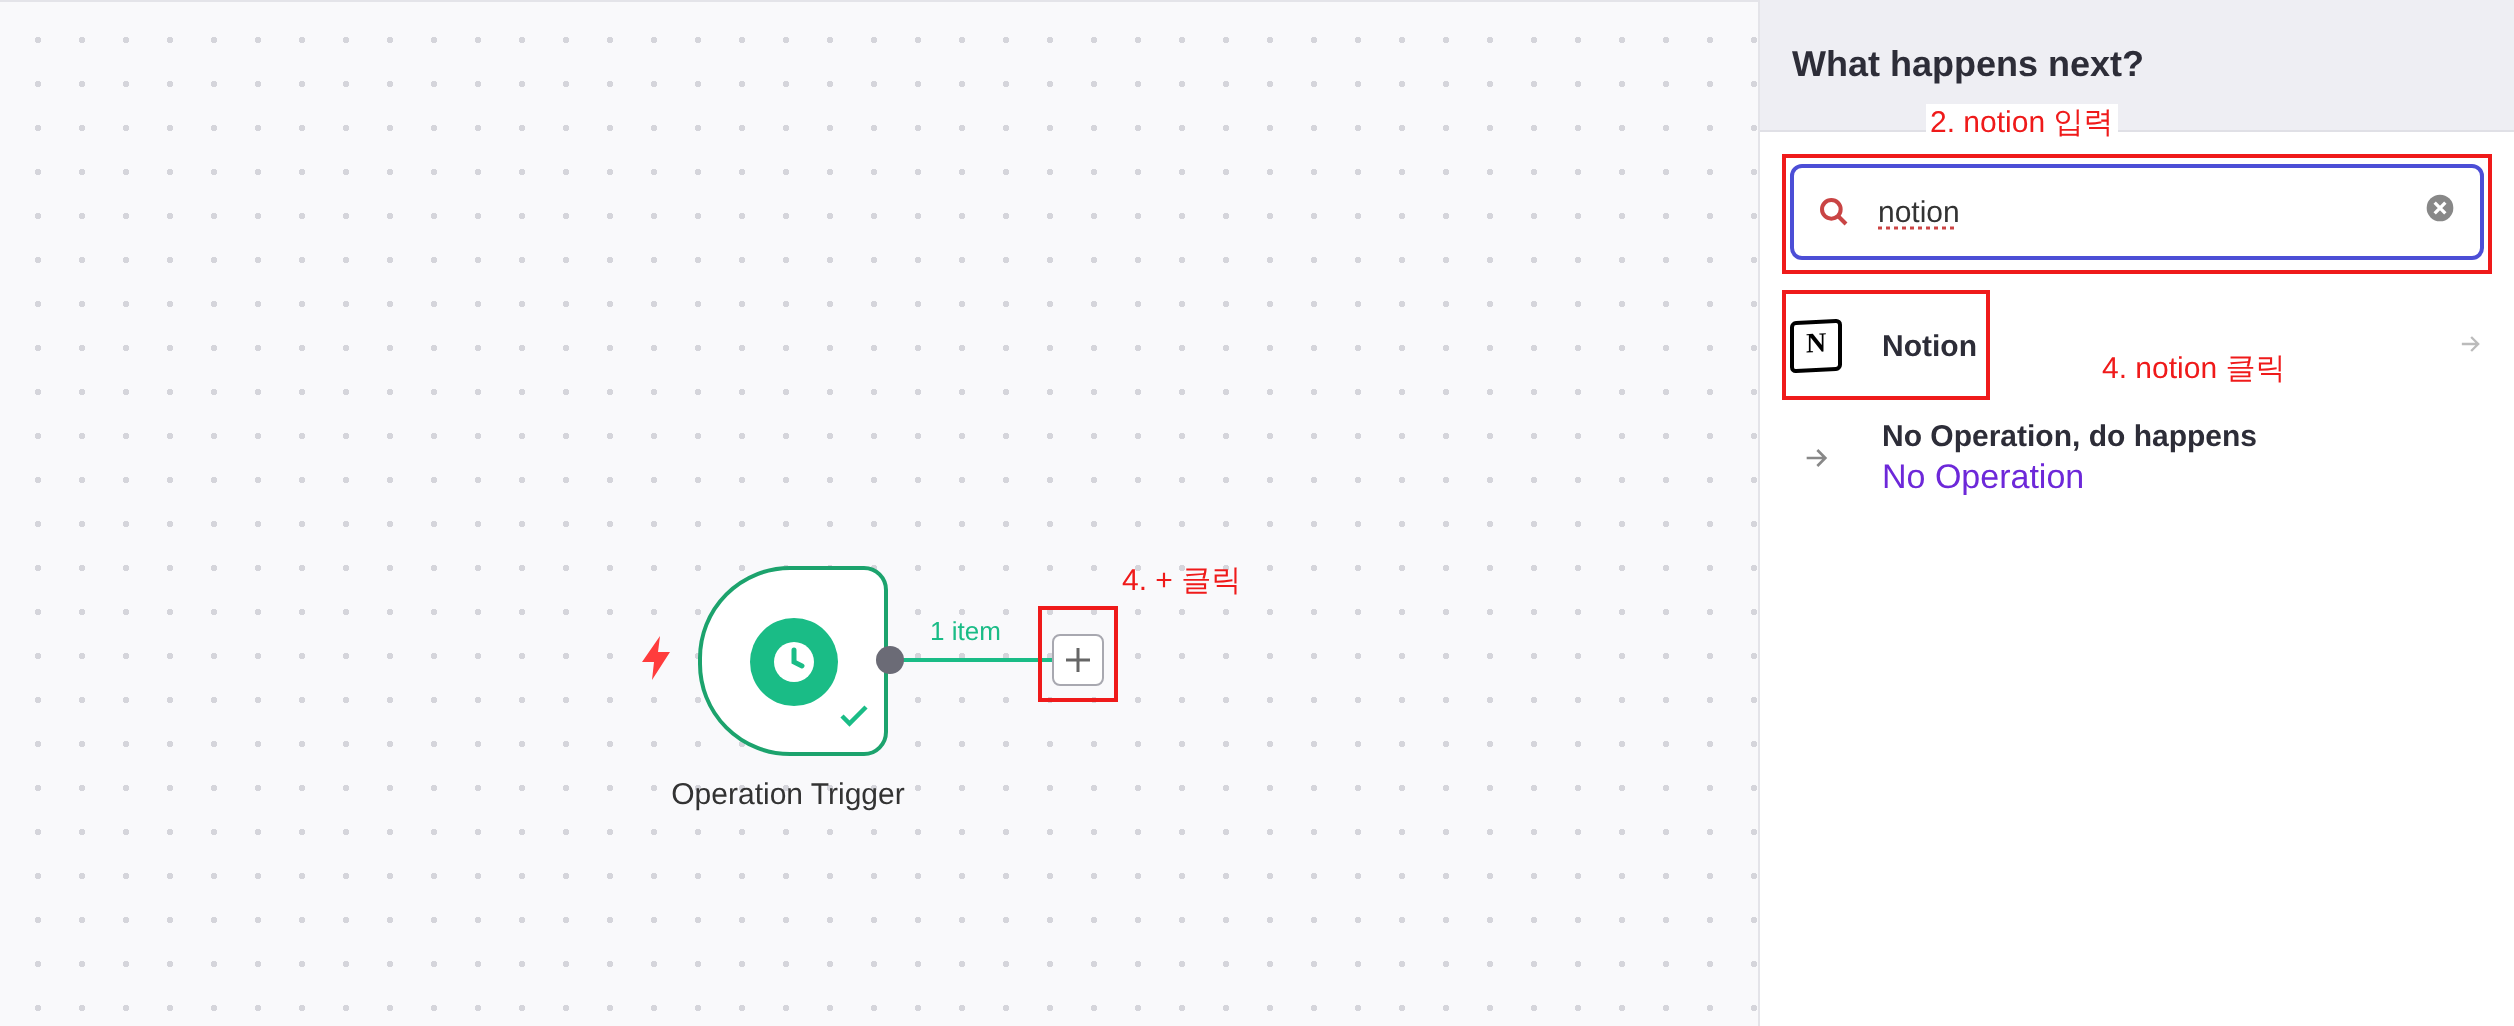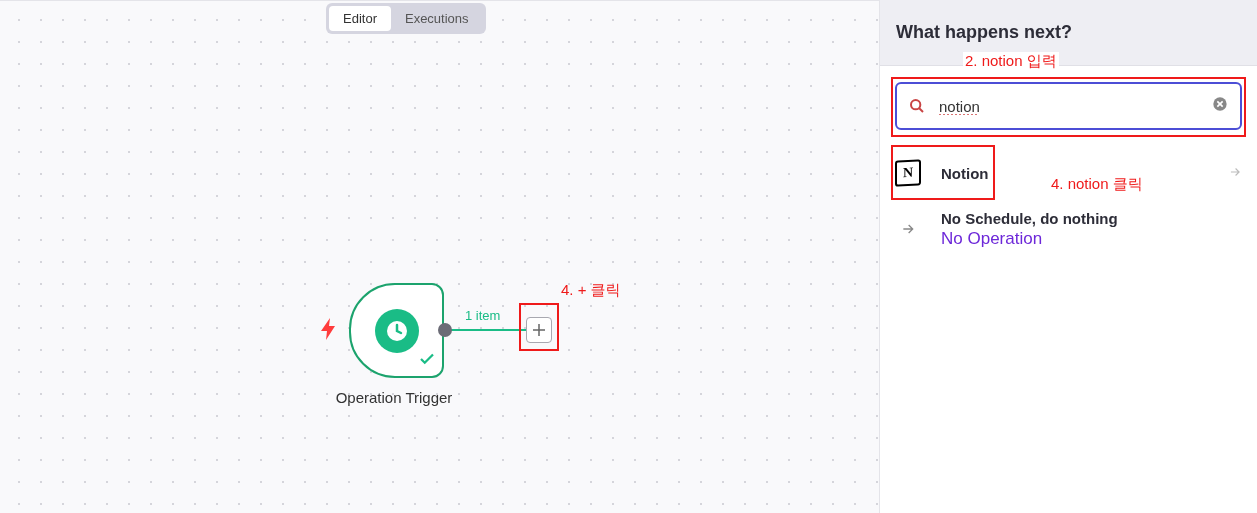--- a/index.html
+++ b/index.html
@@ -297,24 +297,20 @@
     .noop-title { font-size: 15px; font-weight: 700; color: #2d2d38; }
     .noop-sub { font-size: 17px; color: #6d28d9; margin-top: 2px; }
   </style>
 </head>
 <body>
 
 <div class="top-bar"></div>
 
 <div class="canvas-area">
 
-  <div class="tabs">
-    <div class="tab active">Editor</div>
-    <div class="tab">Executions</div>
-  </div>
 
   <div class="bolt-icon">
     <svg width="16" height="22" viewBox="0 0 16 22" fill="currentColor">
         <path d="M9 0 L0 13 L6 13 L5 22 L14 8 L8 8 Z"></path>
       </svg>
   </div>
 
   <div class="node">
     <div class="node-circle">
       <svg width="24" height="24" viewBox="0 0 24 24" fill="#fff">
@@ -381,17 +377,17 @@
   <div class="anno-box3"></div>
   <div class="annotation" style="top:175px; left:123px;">4. notion 클릭</div>
 
   <div class="result-item result-noop">
     <div class="noop-icon">
       <svg width="16" height="16" viewBox="0 0 24 24" fill="none" stroke="currentColor" stroke-width="2">
           <path d="M5 12 L19 12 M13 6 L19 12 L13 18"></path>
         </svg>
     </div>
     <div class="noop-text">
-      <div class="noop-title">No Schedule, do nothing</div>
+      <div class="noop-title">No Operation, do happens</div>
       <div class="noop-sub">No Operation</div>
     </div>
   </div>
 </div>
 
 </body></html>

